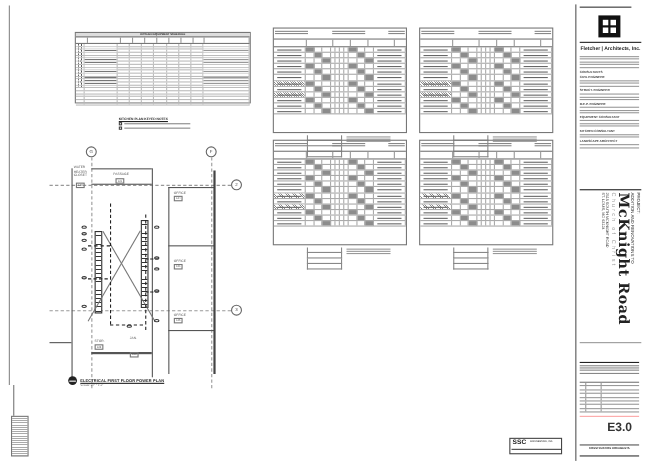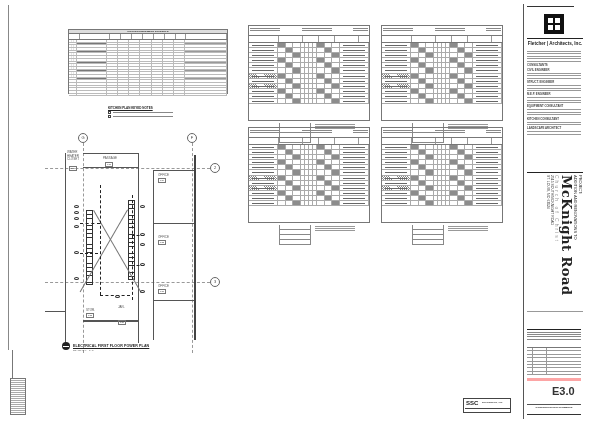--- a/index.html
+++ b/index.html
@@ -82,21 +82,21 @@
   .project .rot { position: absolute; left: 56px; top: 2px; width: 136px; transform-origin: 0 0; transform: rotate(90deg); }
   .project .p1 { font-size: 4px; line-height: 5px; color: #333; }
   .project .p2 { font-size: 13px; font-family: "DejaVu Serif", serif; font-weight: bold; line-height: 13px; letter-spacing: 0.5px; }
   .project .p3 { font-size: 5px; color: #999; letter-spacing: 2px; }
   .project .p4 { font-size: 3.4px; line-height: 4px; color: #333; }
   .tb-notes { position: absolute; left: 3px; top: 325px; width: 54px; border-top: 1.5px solid #222; padding-top: 2px; }
   .tb-notes .l { height: 1px; background: #888; margin-bottom: 1.2px; }
   .rev { position: absolute; left: 3px; top: 343px; width: 54px; height: 30px; border-top: 1px solid #777; }
   .rev .rr { height: 3.4px; border-bottom: 1px solid #999; display: flex; }
   .rev .rr div { border-right: 1px solid #999; }
-  .sheetno { position: absolute; left: 3px; top: 374px; width: 54px; height: 22px; border-top: 3px solid #fca5a5; }
+  .sheetno { position: absolute; left: 3px; top: 374px; width: 54px; height: 22px; border-top: 1px solid #fca5a5; }
   .sheetno .meta { position: absolute; left: 0; top: 2px; font-size: 2.3px; line-height: 3px; color: #444; width: 22px; }
   .sheetno .num { position: absolute; left: 25px; top: 4px; font-size: 11px; font-weight: bold; color: #333; }
   .phase { position: absolute; left: 3px; top: 400px; width: 54px; font-size: 2.5px; font-weight: bold; text-align: center; border-top: 1px solid #555; padding-top: 1px; }
   .bottomline { position: absolute; left: 3px; top: 410px; width: 54px; height: 1px; background: #333; }
 
   .ssc { position: absolute; left: 463px; top: 398px; width: 48px; height: 15px; border: 0.8px solid #444; }
   .ssc .a { position: absolute; left: 2px; top: 1px; font-size: 6px; font-weight: bold; }
   .ssc .b { position: absolute; left: 18px; top: 2px; font-size: 2.2px; line-height: 2.4px; }
   .ssc .c { position: absolute; left: 1px; top: 9px; width: 45px; border-top: 0.5px solid #444; font-size: 1.8px; line-height: 2.2px; }
 

